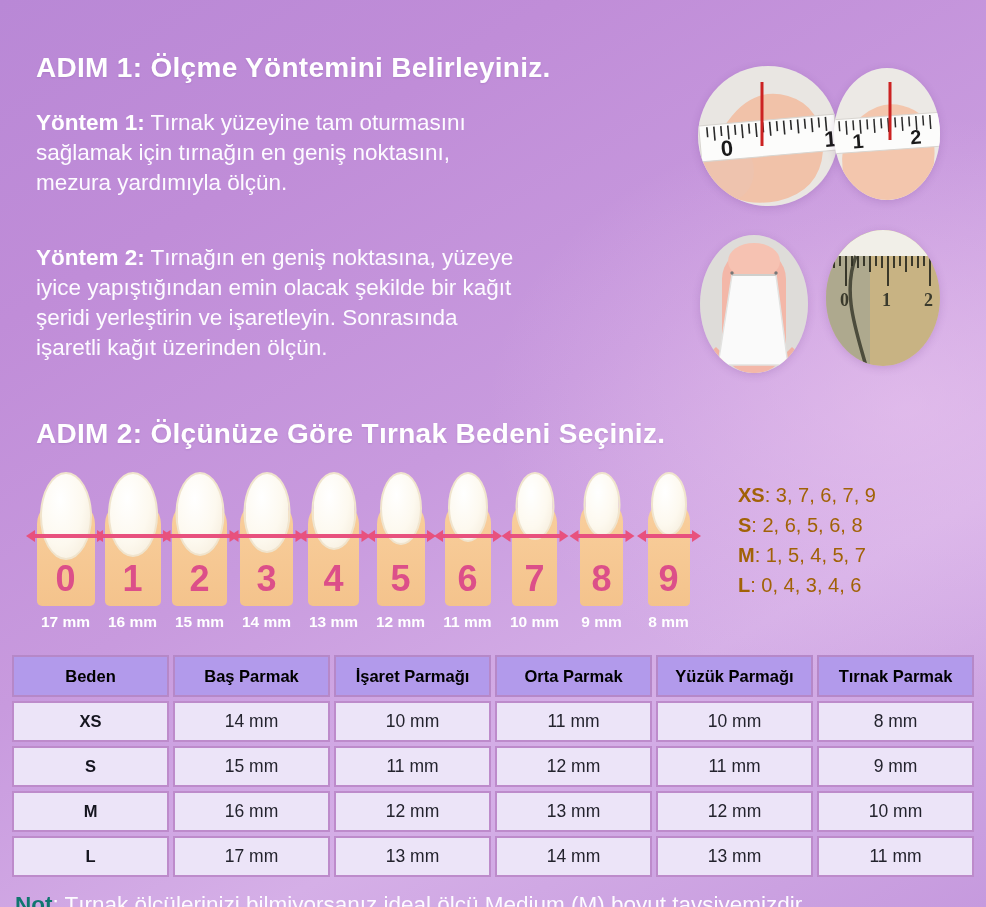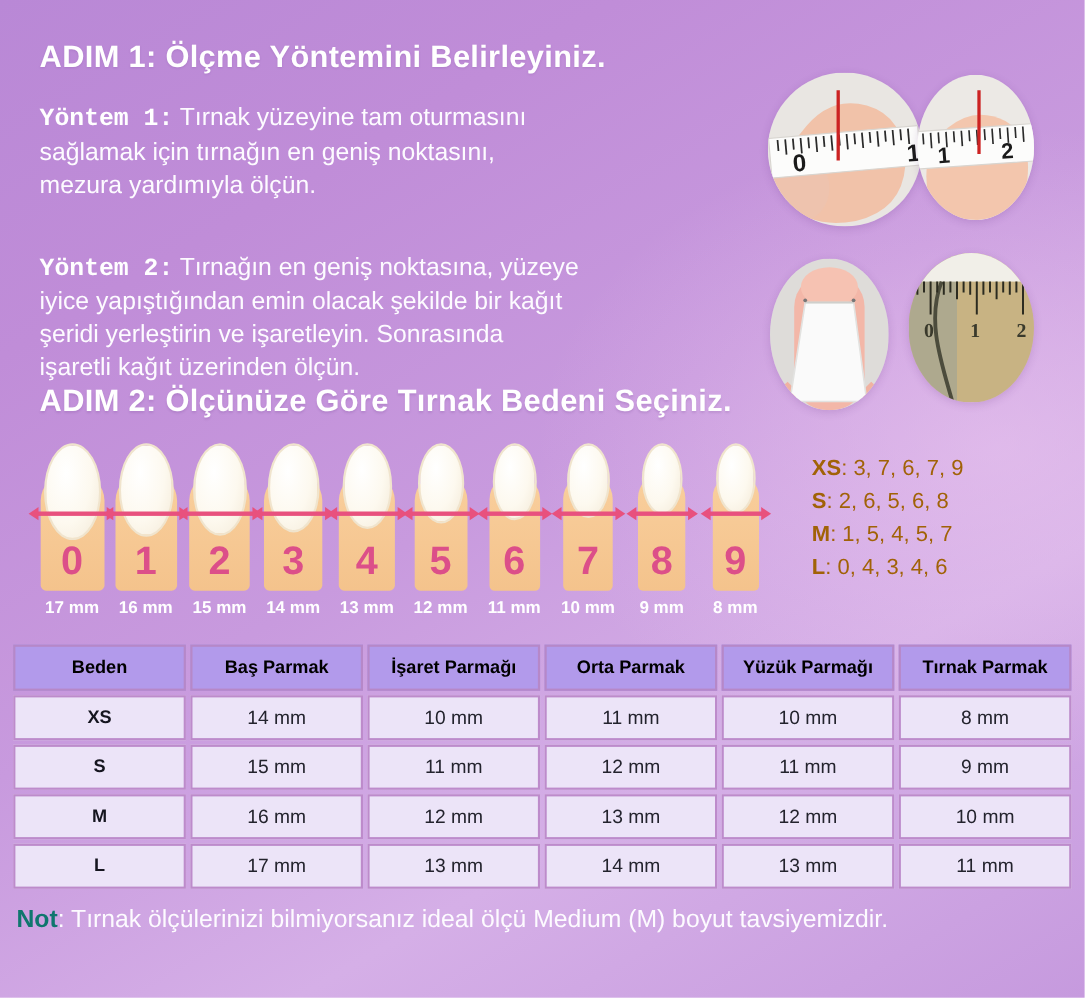--- a/index.html
+++ b/index.html
@@ -10,26 +10,26 @@
       radial-gradient(ellipse 600px 420px at 92% 45%, rgba(236,201,240,.55), rgba(236,201,240,0) 70%),
       linear-gradient(150deg,#b988d6 0%,#c08dd8 22%,#c89ade 48%,#d5afe7 72%,#c69ade 100%);
     position:relative;
   }
   .page { position:relative; width:100%; height:100%; }
 
   
   .content { padding-left:36px; }
   .h-title { color:#fff; font-weight:800; font-size:28px; letter-spacing:.3px;
              text-shadow:0 1px 2px rgba(90,40,120,.15); }
-  .title1 { padding-top:36px; }
+  .title1 { padding-top:52px; }
   .para { color:#fdfbff; font-size:22.5px; line-height:30px; margin-top:24px;
           white-space:pre-line; width:640px; }
-  .para strong { font-weight:800; color:#fff;font-family:Liberation Mono, monospace; }
+  .para strong { font-weight:800; color:#fff; }
   .para2 { margin-top:45px; }
-  .title2 { }
+  .title2 { margin-top:55px; }
 
   
   .photos { position:absolute; top:60px; right:40px; width:250px; height:318px; }
   .photo { position:absolute; border-radius:50%; overflow:hidden;
            box-shadow:0 2px 8px rgba(90,40,120,.18); }
   .photo svg { display:block; width:100%; height:100%; }
   .photo-1 { left:2px;  top:6px;   width:140px; height:140px; }
   .photo-2 { left:138px; top:8px;  width:106px; height:132px; }
   .photo-3 { left:4px;  top:175px; width:108px; height:138px; }
   .photo-4 { left:130px; top:170px; width:114px; height:136px; }

